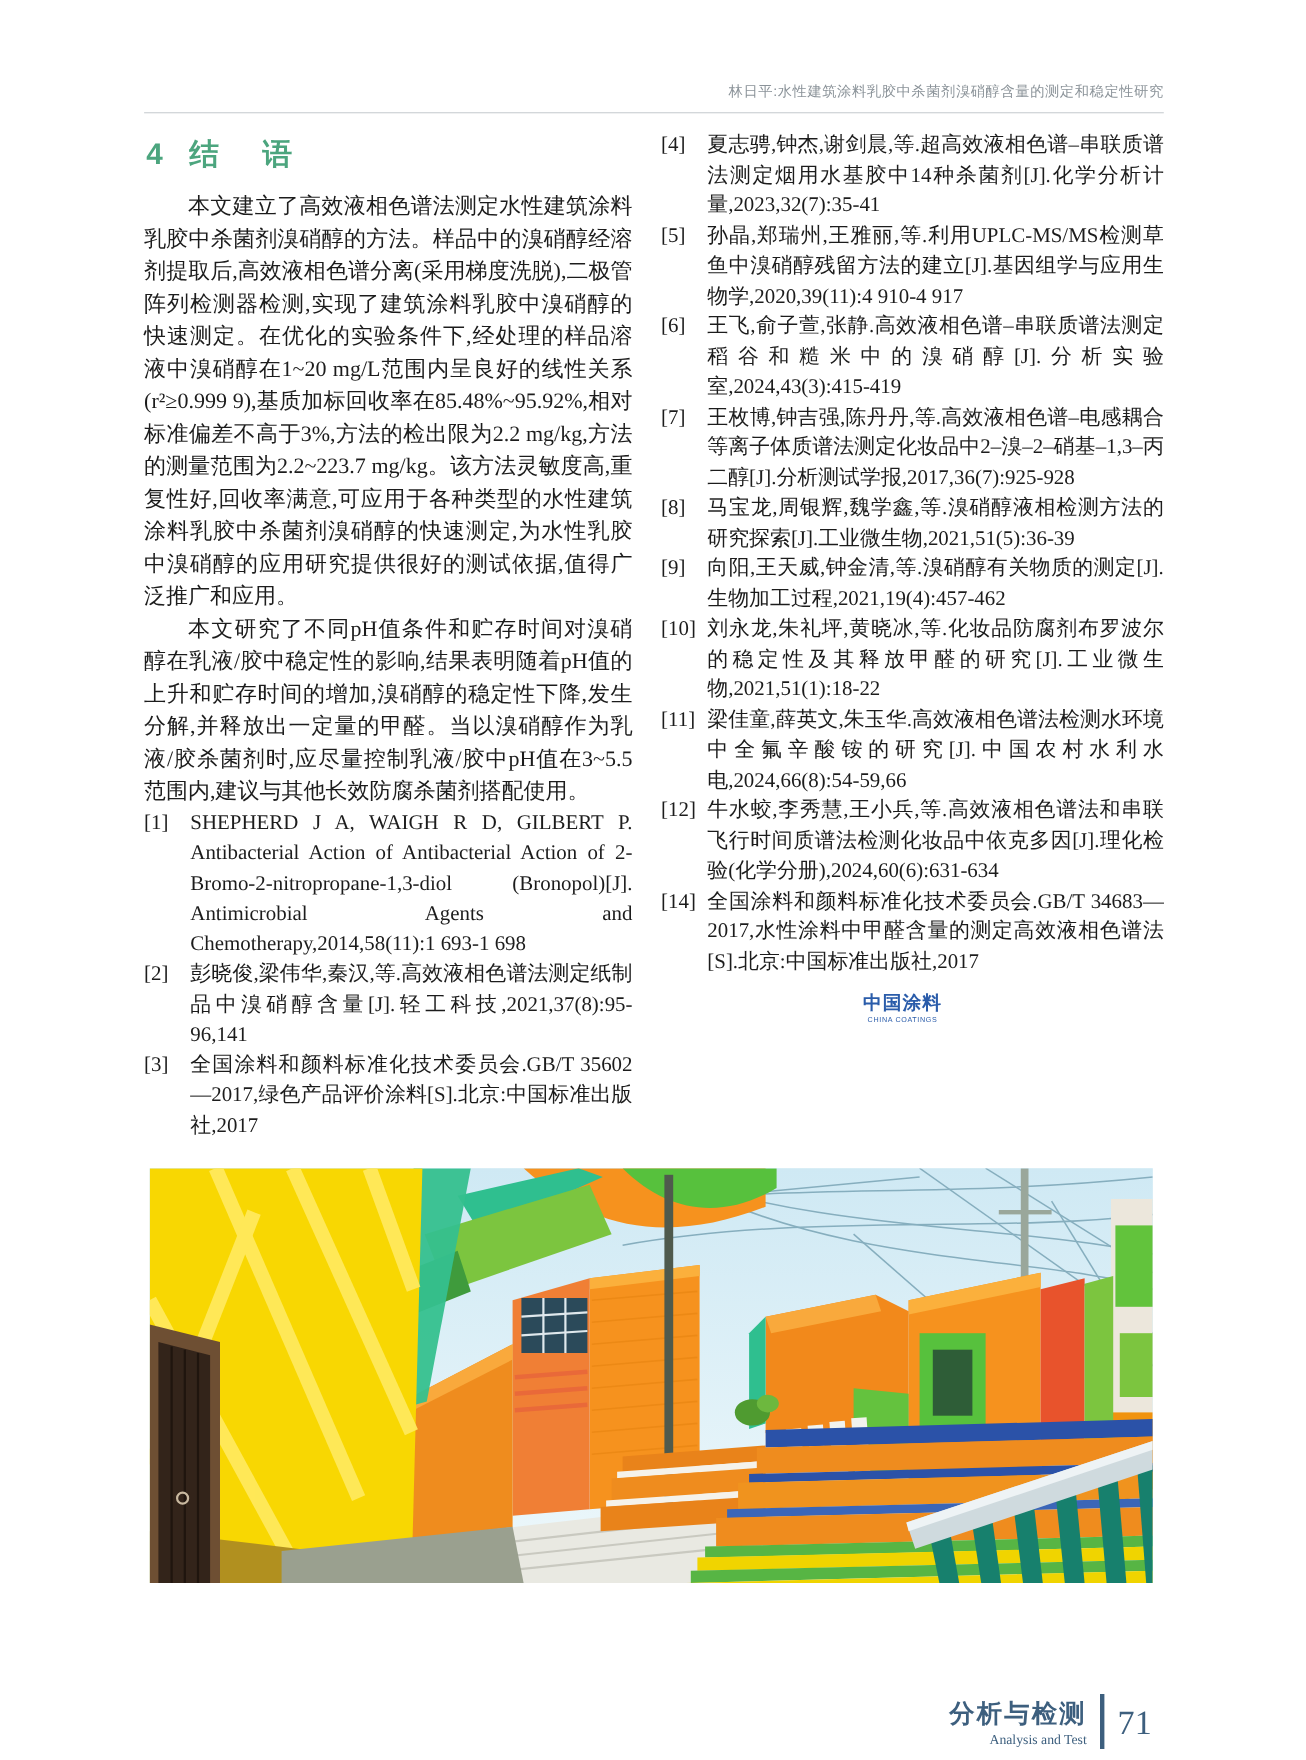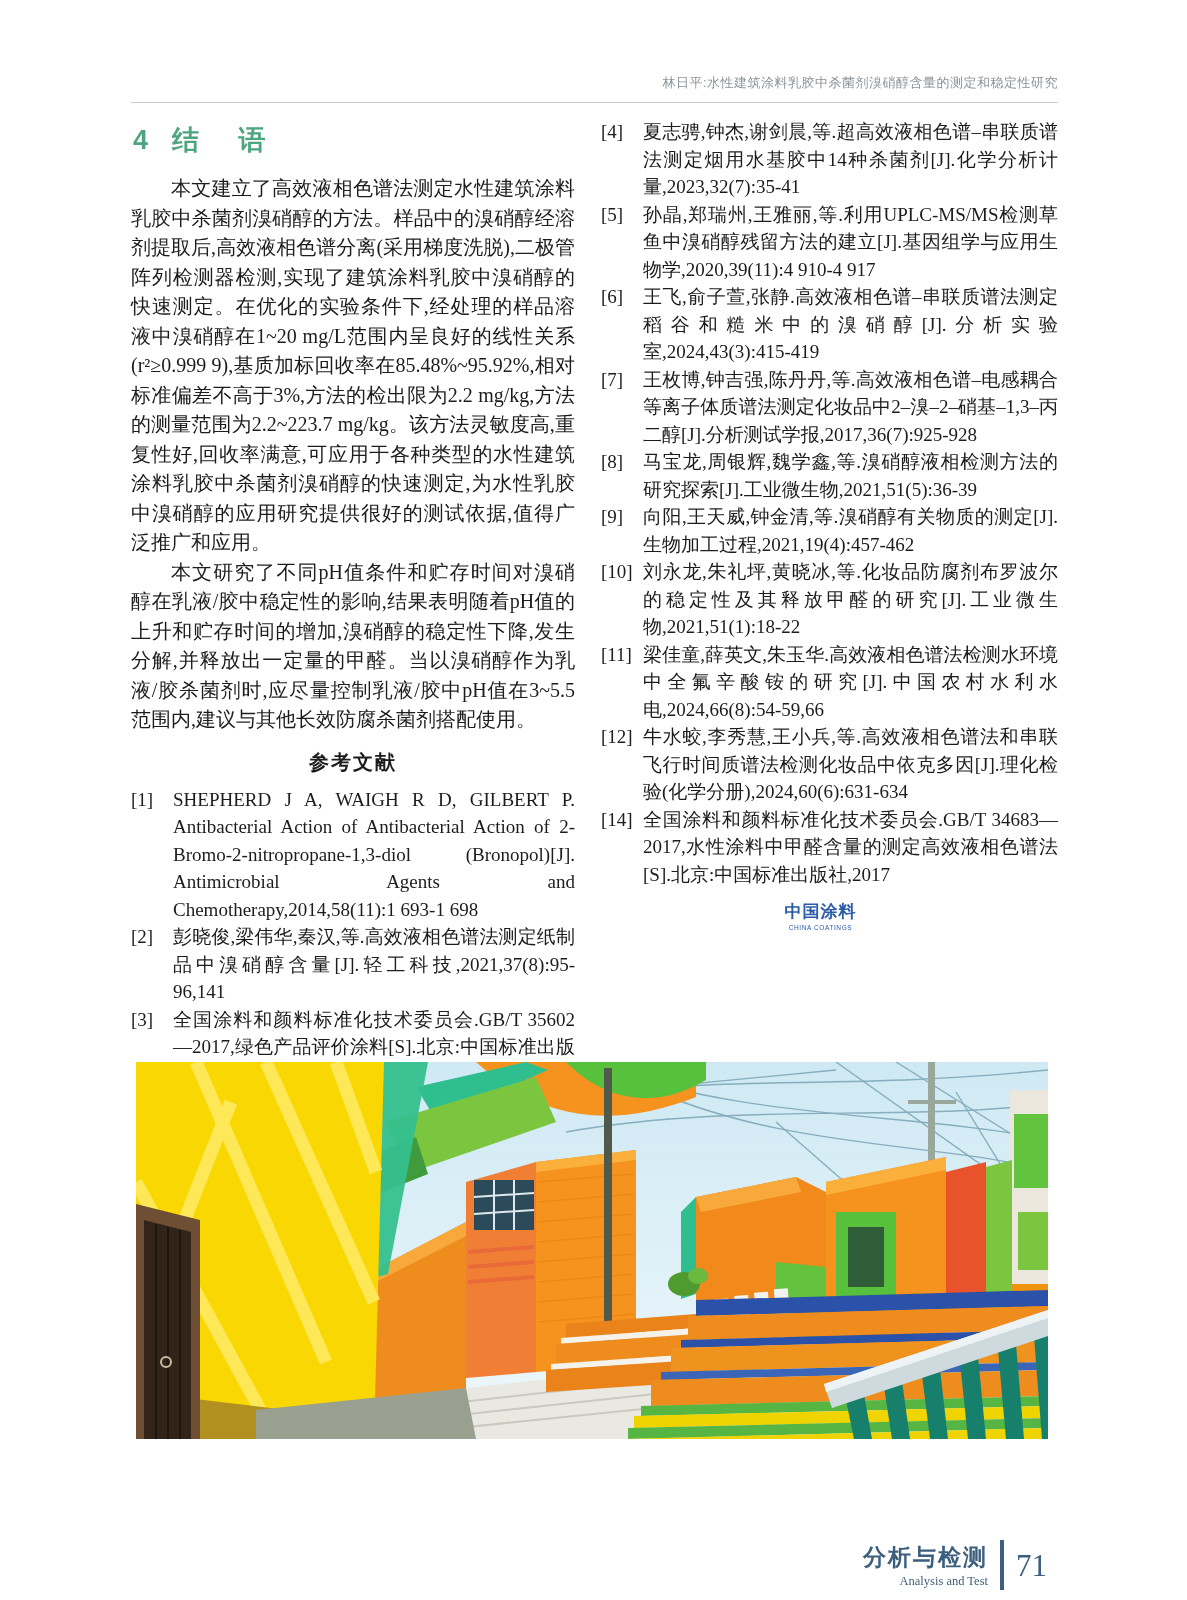--- a/index.html
+++ b/index.html
@@ -63,21 +63,20 @@
 <div class="columns">
 
   <div class="col-left">
     <div class="section-heading">
       <span class="sec-num">4</span>
       <span class="sec-text">结 语</span>
     </div>
     <p class="body-par">本文建立了高效液相色谱法测定水性建筑涂料乳胶中杀菌剂溴硝醇的方法。样品中的溴硝醇经溶剂提取后,高效液相色谱分离(采用梯度洗脱),二极管阵列检测器检测,实现了建筑涂料乳胶中溴硝醇的快速测定。在优化的实验条件下,经处理的样品溶液中溴硝醇在1~20 mg/L范围内呈良好的线性关系(r²≥0.999 9),基质加标回收率在85.48%~95.92%,相对标准偏差不高于3%,方法的检出限为2.2 mg/kg,方法的测量范围为2.2~223.7 mg/kg。该方法灵敏度高,重复性好,回收率满意,可应用于各种类型的水性建筑涂料乳胶中杀菌剂溴硝醇的快速测定,为水性乳胶中溴硝醇的应用研究提供很好的测试依据,值得广泛推广和应用。</p>
     <p class="body-par">本文研究了不同pH值条件和贮存时间对溴硝醇在乳液/胶中稳定性的影响,结果表明随着pH值的上升和贮存时间的增加,溴硝醇的稳定性下降,发生分解,并释放出一定量的甲醛。当以溴硝醇作为乳液/胶杀菌剂时,应尽量控制乳液/胶中pH值在3~5.5范围内,建议与其他长效防腐杀菌剂搭配使用。</p>
 
-    <div class="refs-heading">参考文献</div>
 
     <div class="ref-list">
 
         <div class="ref">
           <span class="ref-label">[1]</span>
           <span class="ref-text">SHEPHERD J A, WAIGH R D, GILBERT P. Antibacterial Action of Antibacterial Action of 2-Bromo-2-nitropropane-1,3-diol (Bronopol)[J]. Antimicrobial Agents and Chemotherapy,2014,58(11):1 693-1 698</span>
         </div>
 
         <div class="ref">
           <span class="ref-label">[2]</span>

